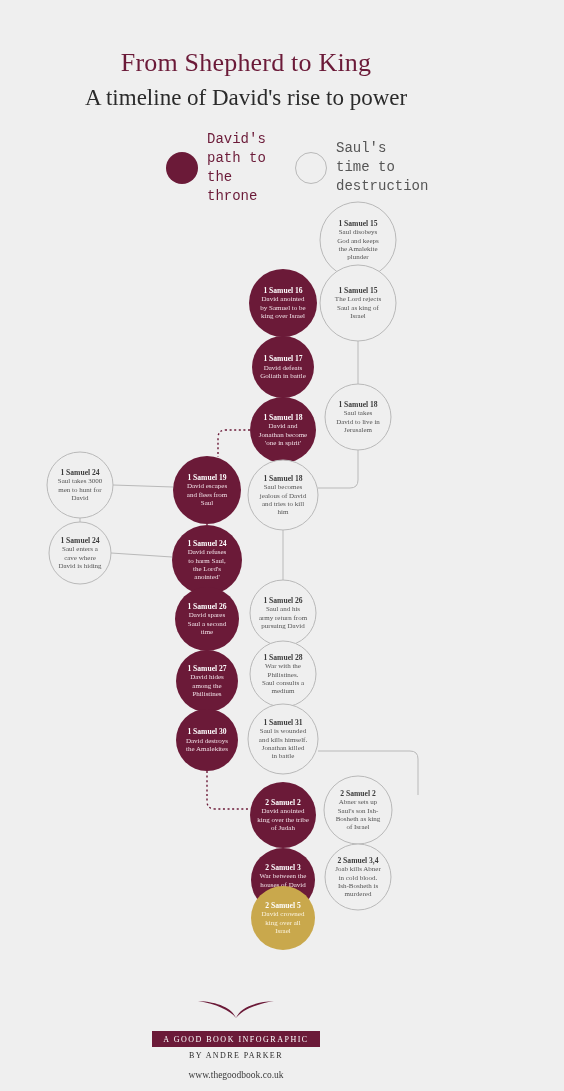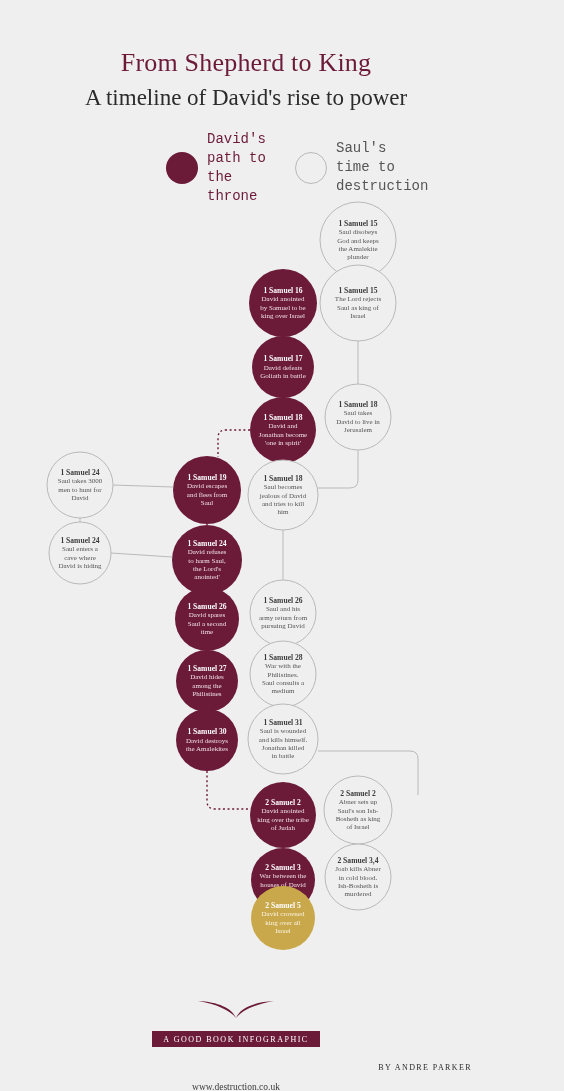--- a/index.html
+++ b/index.html
@@ -115,22 +115,21 @@
     font-family: "Liberation Serif", serif;
     font-size: 8px;
     letter-spacing: 1.5px;
     padding: 4px 11px 3px 11px;
   }
   .byline {
     font-family: "Liberation Serif", serif;
     font-size: 8px;
     letter-spacing: 1.4px;
     color: #2b2b2b;
-    margin-top: 16px;
-    text-align: right;
+    margin-top: 4px;
   }
   .weburl {
     font-family: "Liberation Serif", serif;
     font-size: 9.5px;
     color: #3a3a3a;
     margin-top: 10px;
   }
 </style>
 </head>
 <body>
@@ -346,16 +345,16 @@
       </g>
   </svg>
 
   <div class="footer">
     <svg class="logo-book" width="88" height="26" viewBox="0 0 88 26">
       <path d="M44 23 C40 13 26 7 6 6 C24 9 38 15 44 23 Z" fill="#6B1A38"></path>
       <path d="M44 23 C48 13 62 7 82 6 C64 9 50 15 44 23 Z" fill="#6B1A38"></path>
     </svg>
     <div class="banner">A GOOD BOOK INFOGRAPHIC</div>
     <div class="byline">BY ANDRE PARKER</div>
-    <div class="weburl">www.destruction.co.uk</div>
+    <div class="weburl">www.thegoodbook.co.uk</div>
   </div>
 
 </div>
 
 </body></html>

